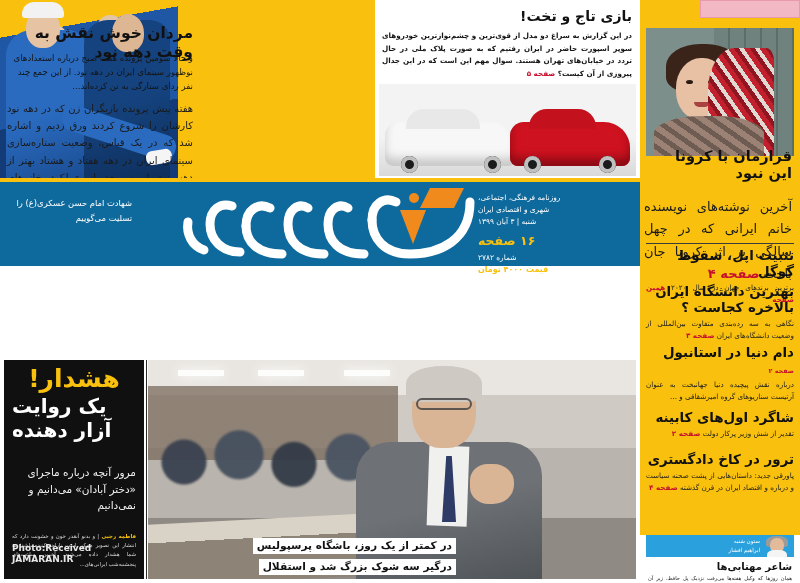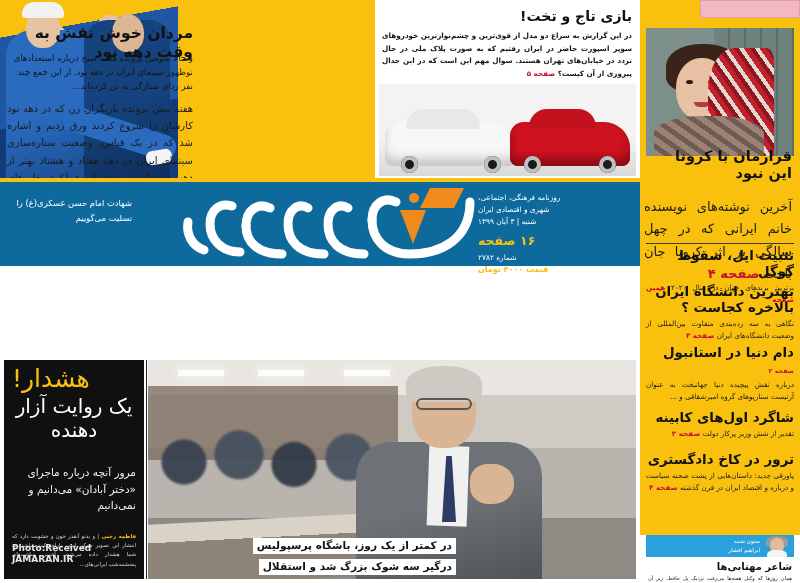--- a/index.html
+++ b/index.html
@@ -230,25 +230,25 @@
   }
   #lead-sub .pg { color: #c8102e; font-size: 6.6px; }
 
   
   #warn-box {
     left: 4px; top: 360px; width: 140px; height: 219px;
     background: #101010; overflow: hidden;
   }
   #warn-kicker {
     position: absolute; right: 8px; top: 6px; width: 124px;
-    color: #f9c10e; font-size: 25px; font-weight: normal; text-align: left; line-height: 1;
+    color: #f9c10e; font-size: 25px; font-weight: bold; text-align: center; line-height: 1;
   }
   #warn-head {
     position: absolute; right: 8px; top: 34px; width: 124px;
-    color: #ffffff; font-size: 20px; font-weight: normal; text-align: center; line-height: 1.2;
+    color: #ffffff; font-size: 20px; font-weight: bold; text-align: left; line-height: 1.2;
   }
   #warn-lead {
     position: absolute; right: 8px; top: 104px; width: 124px;
     color: #f2f2f2; font-size: 10.5px; text-align: right; line-height: 1.58;
   }
   #warn-body {
     position: absolute; right: 8px; top: 172px; width: 124px;
     color: #d8d8d8; font-size: 5.4px; text-align: justify; line-height: 1.7;
   }
   #warn-body .name { color: #f9c10e; font-weight: bold; }

